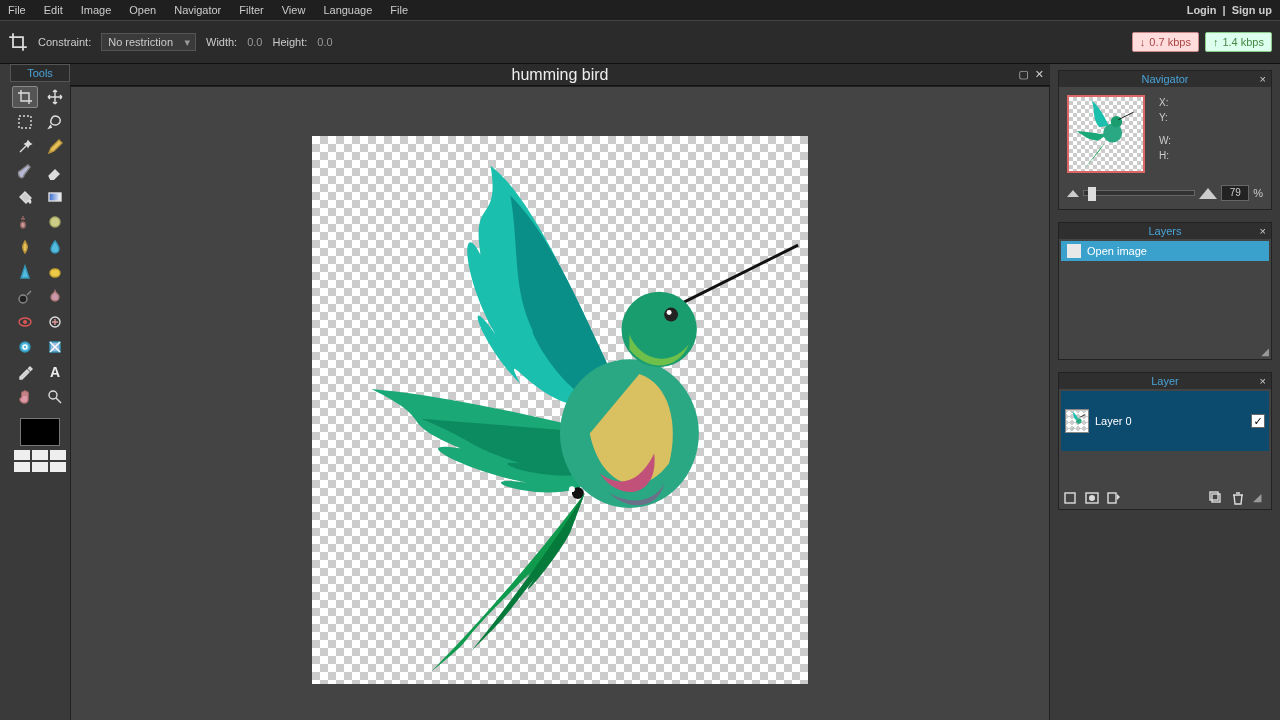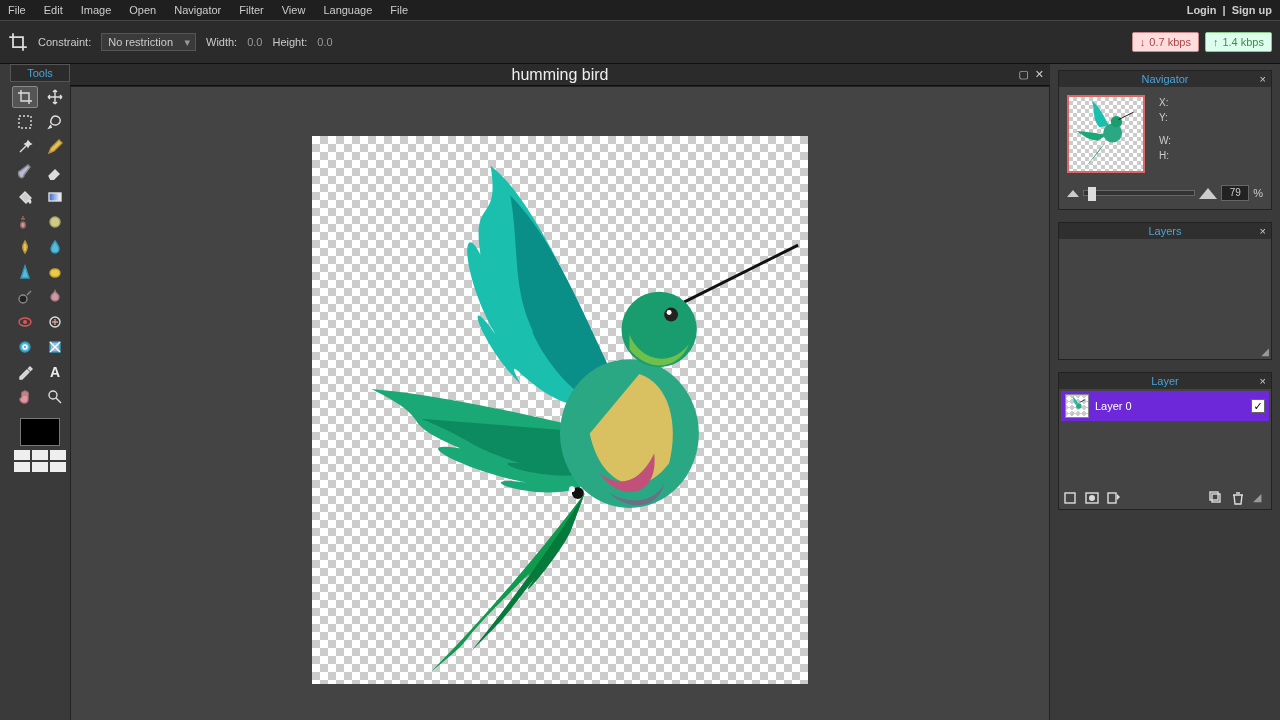--- a/index.html
+++ b/index.html
@@ -83,21 +83,21 @@
 .slider { flex:1; height:6px; background:#333; border:1px solid #666; position:relative; }
 .slider .knob { position:absolute; left:4px; top:-4px; width:8px; height:14px; background:#ddd; }
 .zoomval { width:28px; height:16px; background:#222; border:1px solid #666; color:#ccc; text-align:center; line-height:14px; font-size:10px; }
 
 .hist-body { height:120px; padding:2px; position:relative; }
 .hist-item { background:#3aa0cc; color:#fff; font-size:11px; padding:3px 6px; display:flex; align-items:center; gap:6px; }
 .hist-item .ico { width:14px; height:14px; background:#e8e8e8; display:inline-block; }
 .resize-grip { position:absolute; right:2px; bottom:2px; color:#999; font-size:10px; }
 
 .layer-body { height:120px; padding:2px; position:relative; }
-.layer-row { background:#6d28d9; color:#fff; padding:3px 4px; display:flex; align-items:center; gap:6px; }
+.layer-row { background:#0c4a6e; color:#fff; padding:18px 4px; display:flex; align-items:center; gap:6px; }
 .layer-thumb { width:24px; height:24px; background:#fff; border:1px solid #888;
   background-image:
    linear-gradient(45deg,#ccc 25%,transparent 25%),
    linear-gradient(-45deg,#ccc 25%,transparent 25%),
    linear-gradient(45deg,transparent 75%,#ccc 75%),
    linear-gradient(-45deg,transparent 75%,#ccc 75%);
   background-size:6px 6px; position:relative;
 }
 .layer-check { margin-left:auto; width:14px; height:14px; background:#fff; border:1px solid #666; color:#000; text-align:center; line-height:12px; font-size:11px; }
 .layer-footer { position:absolute; bottom:4px; left:4px; right:4px; display:flex; gap:8px; color:#ddd; align-items:center; }
@@ -388,20 +388,24 @@
           </div>
         <div class="tri big"></div>
         <div class="zoomval">79</div>
         <span>%</span>
       </div>
     </div>
 
     <div class="panel">
       <div class="panel-hd"><span>Layers</span><span class="x">×</span></div>
       <div class="hist-body">
+        <div class="hist-item">
+          <span class="ico"></span>
+          <span>Open image</span>
+        </div>
         <span class="resize-grip">◢</span>
       </div>
     </div>
 
     <div class="panel">
       <div class="panel-hd"><span>Layer</span><span class="x">×</span></div>
       <div class="layer-body">
         <div class="layer-row">
           <div class="layer-thumb">
             <svg viewBox="0 0 24 24" style="position:absolute;inset:0">

